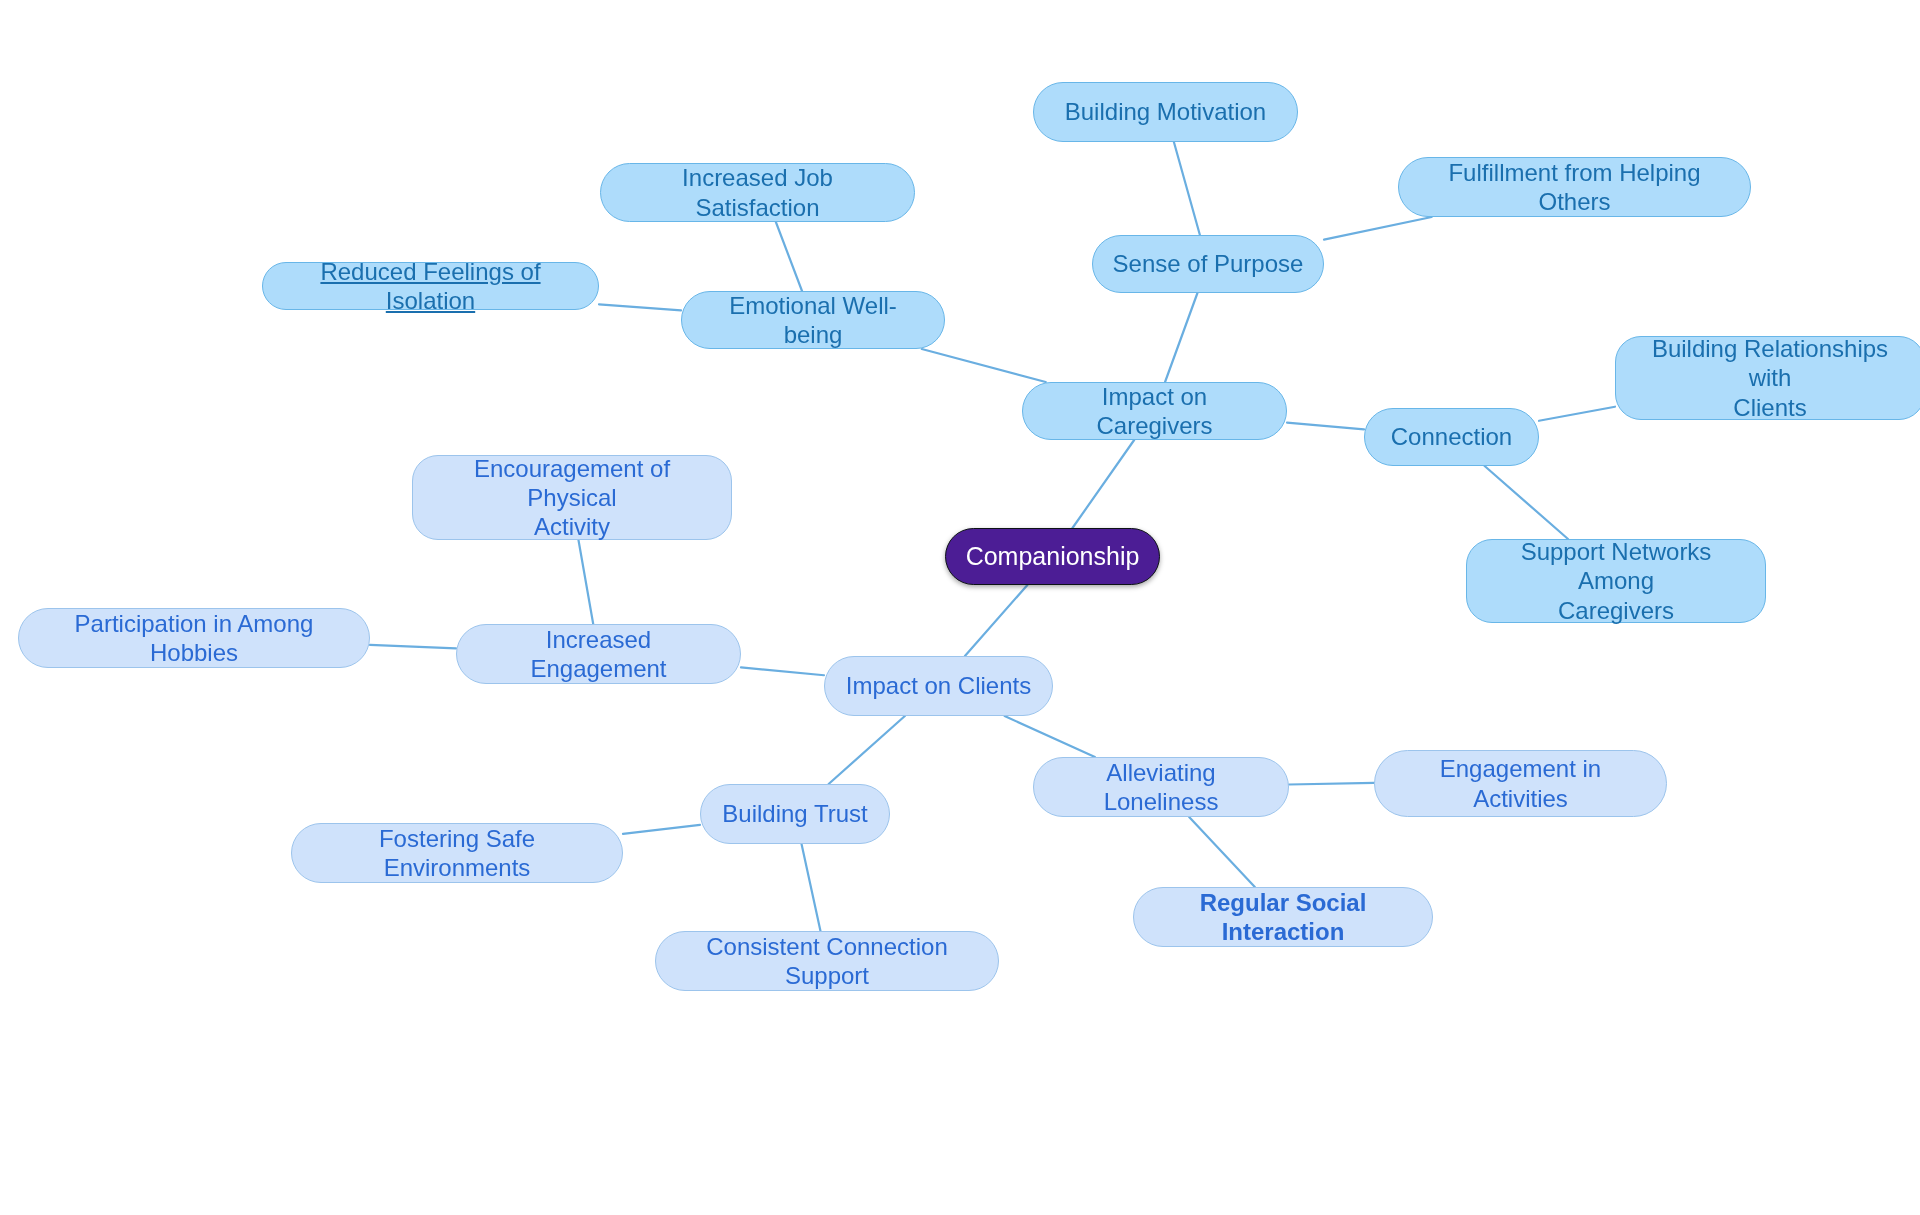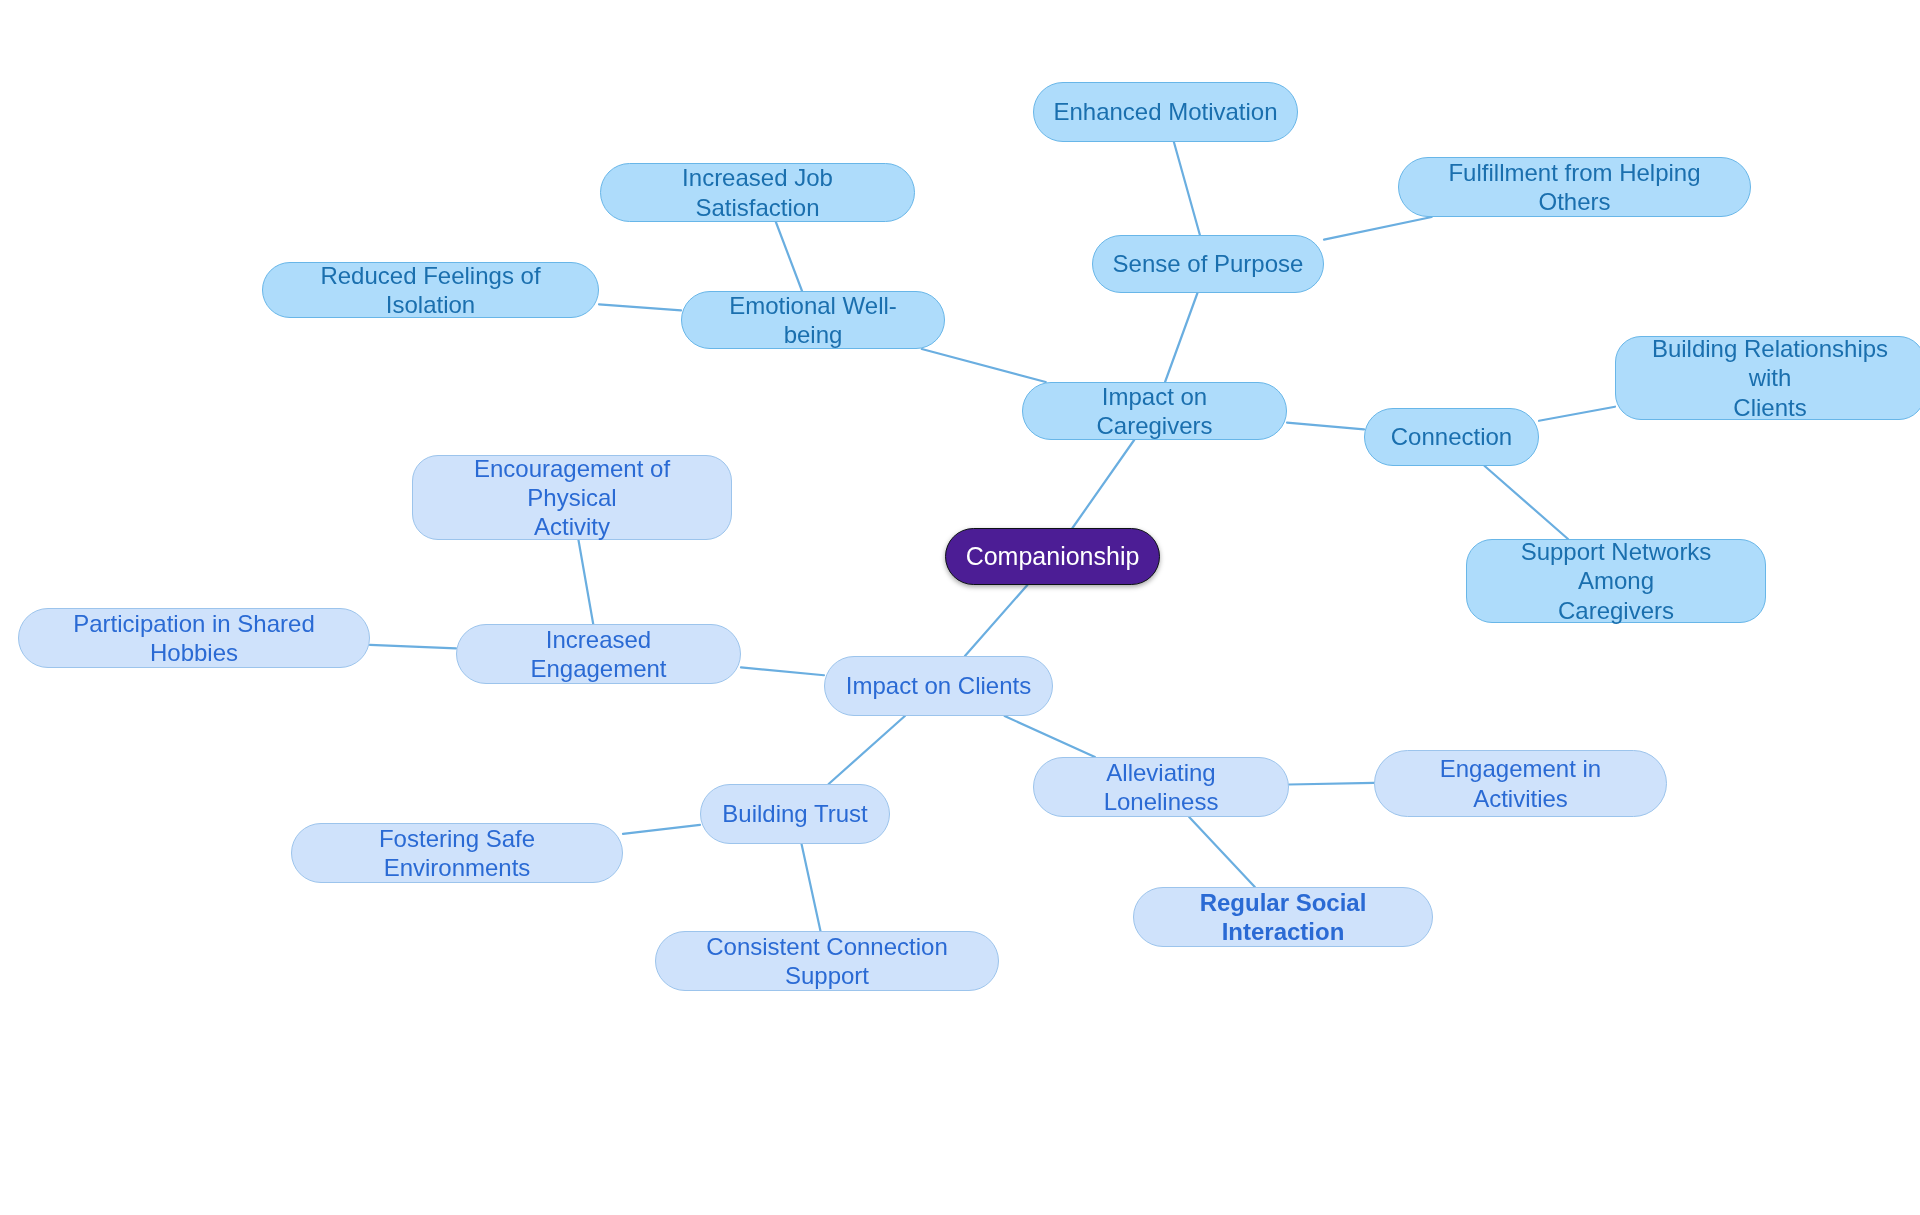--- a/index.html
+++ b/index.html
@@ -133,34 +133,34 @@
       <line x1="801.530612244898" y1="844" x2="820.469387755102" y2="931" stroke="#6aaee0" stroke-width="2.2" stroke-linecap="round"></line>
       <line x1="1289" y1="784.5076495132128" x2="1374" y2="782.8525730180806" stroke="#6aaee0" stroke-width="2.2" stroke-linecap="round"></line>
       <line x1="1189.1538461538462" y1="817" x2="1254.8461538461538" y2="887" stroke="#6aaee0" stroke-width="2.2" stroke-linecap="round"></line>
     </svg>
 
   <div id="nodes">
       <div class="node root" style="left: 945px; top: 528px; width: 215px; height: 57px;"><span>Companionship</span></div>
       <div class="node br-caregivers" style="left: 1022px; top: 382px; width: 265px; height: 58px;"><span>Impact on Caregivers</span></div>
       <div class="node br-caregivers" style="left: 681px; top: 291px; width: 264px; height: 58px;"><span>Emotional Well-being</span></div>
       <div class="node br-caregivers" style="left: 600px; top: 144px; width: 315px; height: 59px; margin-top: 19px;"><span>Increased Job Satisfaction</span></div>
-      <div class="node br-caregivers" style="left: 262px; top: 262px; width: 337px; height: 56px;"><span>Reduced Feelings of Isolation</span></div>
+      <div class="node br-caregivers" style="left: 262px; top: 262px; width: 337px; height: 48px; text-decoration: underline;"><span>Reduced Feelings of Isolation</span></div>
       <div class="node br-caregivers" style="left: 1092px; top: 235px; width: 232px; height: 58px;"><span>Sense of Purpose</span></div>
-      <div class="node br-caregivers" style="left: 1033px; top: 82px; width: 265px; height: 60px;"><span>Enhanced Motivation</span></div>
+      <div class="node br-caregivers" style="left: 1033px; top: 82px; width: 265px; height: 60px;"><span>Building Motivation</span></div>
       <div class="node br-caregivers" style="left: 1398px; top: 157px; width: 353px; height: 60px;"><span>Fulfillment from Helping Others</span></div>
       <div class="node br-caregivers" style="left: 1364px; top: 408px; width: 175px; height: 58px;"><span>Connection</span></div>
       <div class="node br-caregivers two-line" style="left: 1615px; top: 336px; width: 310px; height: 84px;"><span>Building Relationships with
 Clients</span></div>
       <div class="node br-caregivers two-line" style="left: 1466px; top: 539px; width: 300px; height: 84px;"><span>Support Networks Among
 Caregivers</span></div>
       <div class="node br-clients" style="left: 824px; top: 656px; width: 229px; height: 60px;"><span>Impact on Clients</span></div>
       <div class="node br-clients" style="left: 456px; top: 624px; width: 285px; height: 60px;"><span>Increased Engagement</span></div>
       <div class="node br-clients two-line" style="left: 412px; top: 455px; width: 320px; height: 85px;"><span>Encouragement of Physical
 Activity</span></div>
-      <div class="node br-clients" style="left: 18px; top: 608px; width: 352px; height: 60px;"><span>Participation in Shared Hobbies</span></div>
+      <div class="node br-clients" style="left: 18px; top: 608px; width: 352px; height: 60px;"><span>Participation in Among Hobbies</span></div>
       <div class="node br-clients" style="left: 700px; top: 784px; width: 190px; height: 60px;"><span>Building Trust</span></div>
       <div class="node br-clients" style="left: 291px; top: 823px; width: 332px; height: 60px;"><span>Fostering Safe Environments</span></div>
       <div class="node br-clients" style="left: 655px; top: 931px; width: 344px; height: 60px;"><span>Consistent Connection Support</span></div>
       <div class="node br-clients" style="left: 1033px; top: 757px; width: 256px; height: 60px;"><span>Alleviating Loneliness</span></div>
       <div class="node br-clients" style="left: 1374px; top: 750px; width: 293px; height: 67px;"><span>Engagement in Activities</span></div>
       <div class="node br-clients" style="left: 1133px; top: 887px; width: 300px; height: 60px; font-weight: bold;"><span>Regular Social Interaction</span></div>
     </div>
 
 
 </div>

